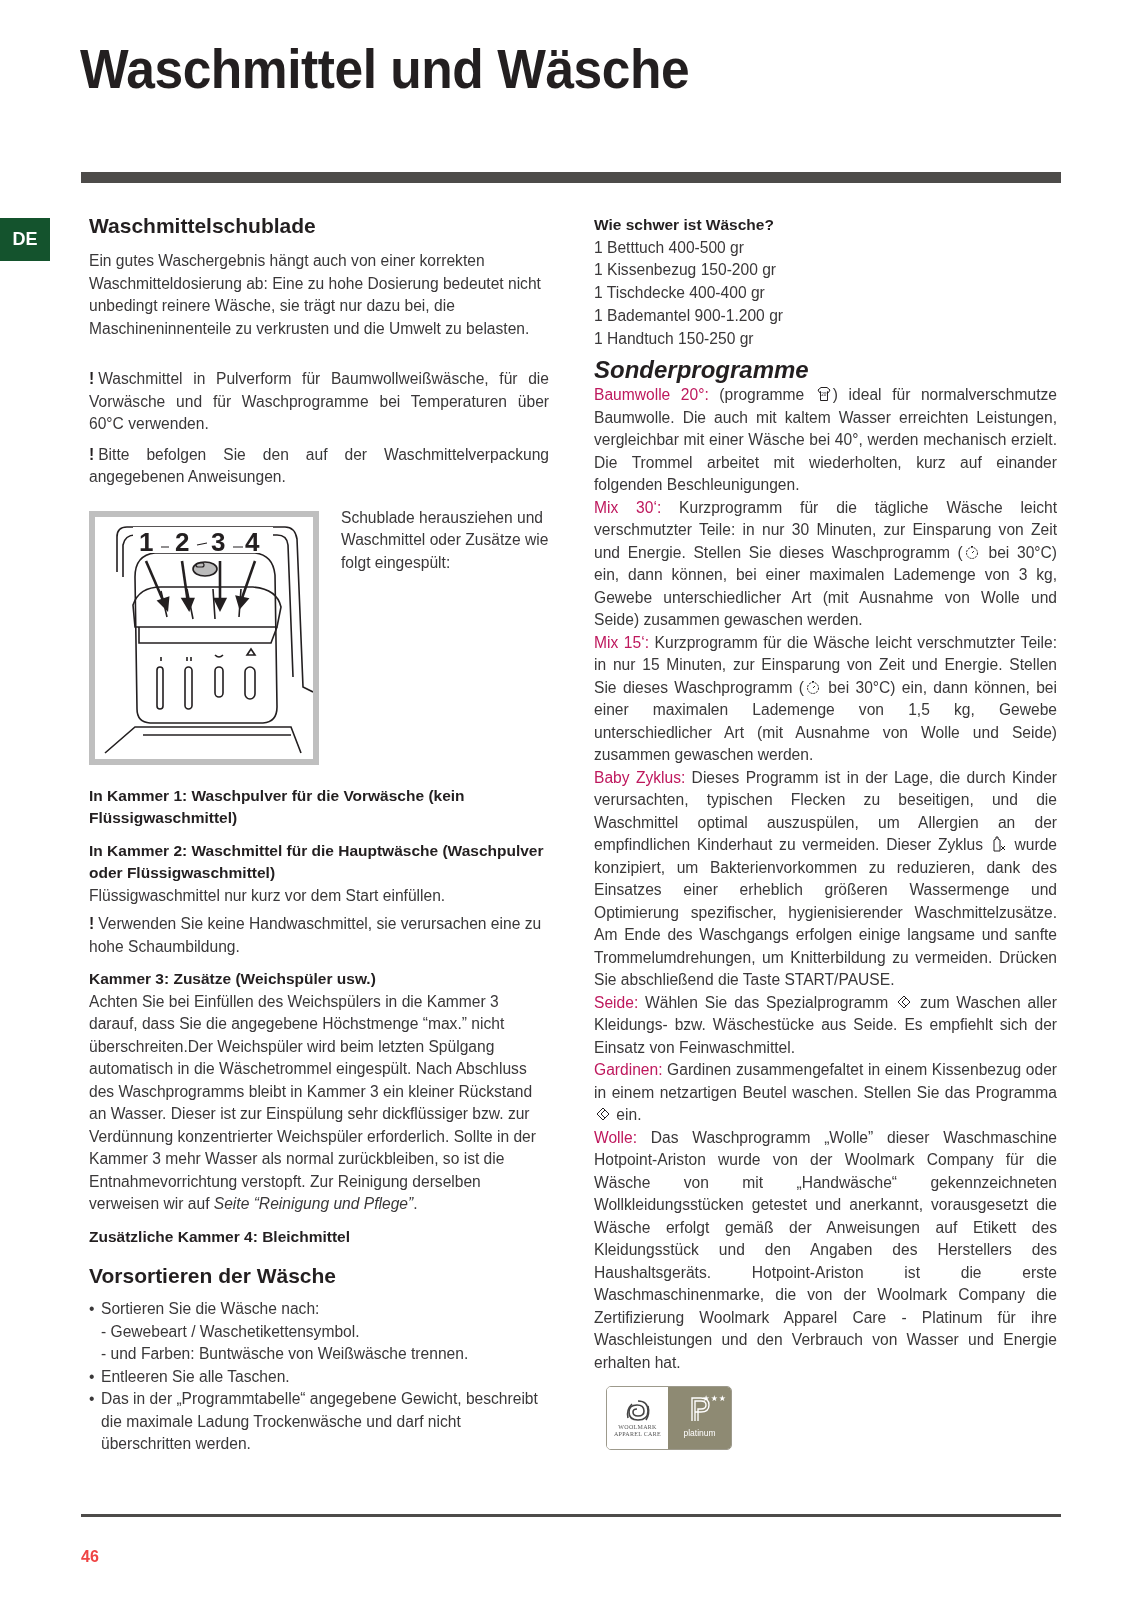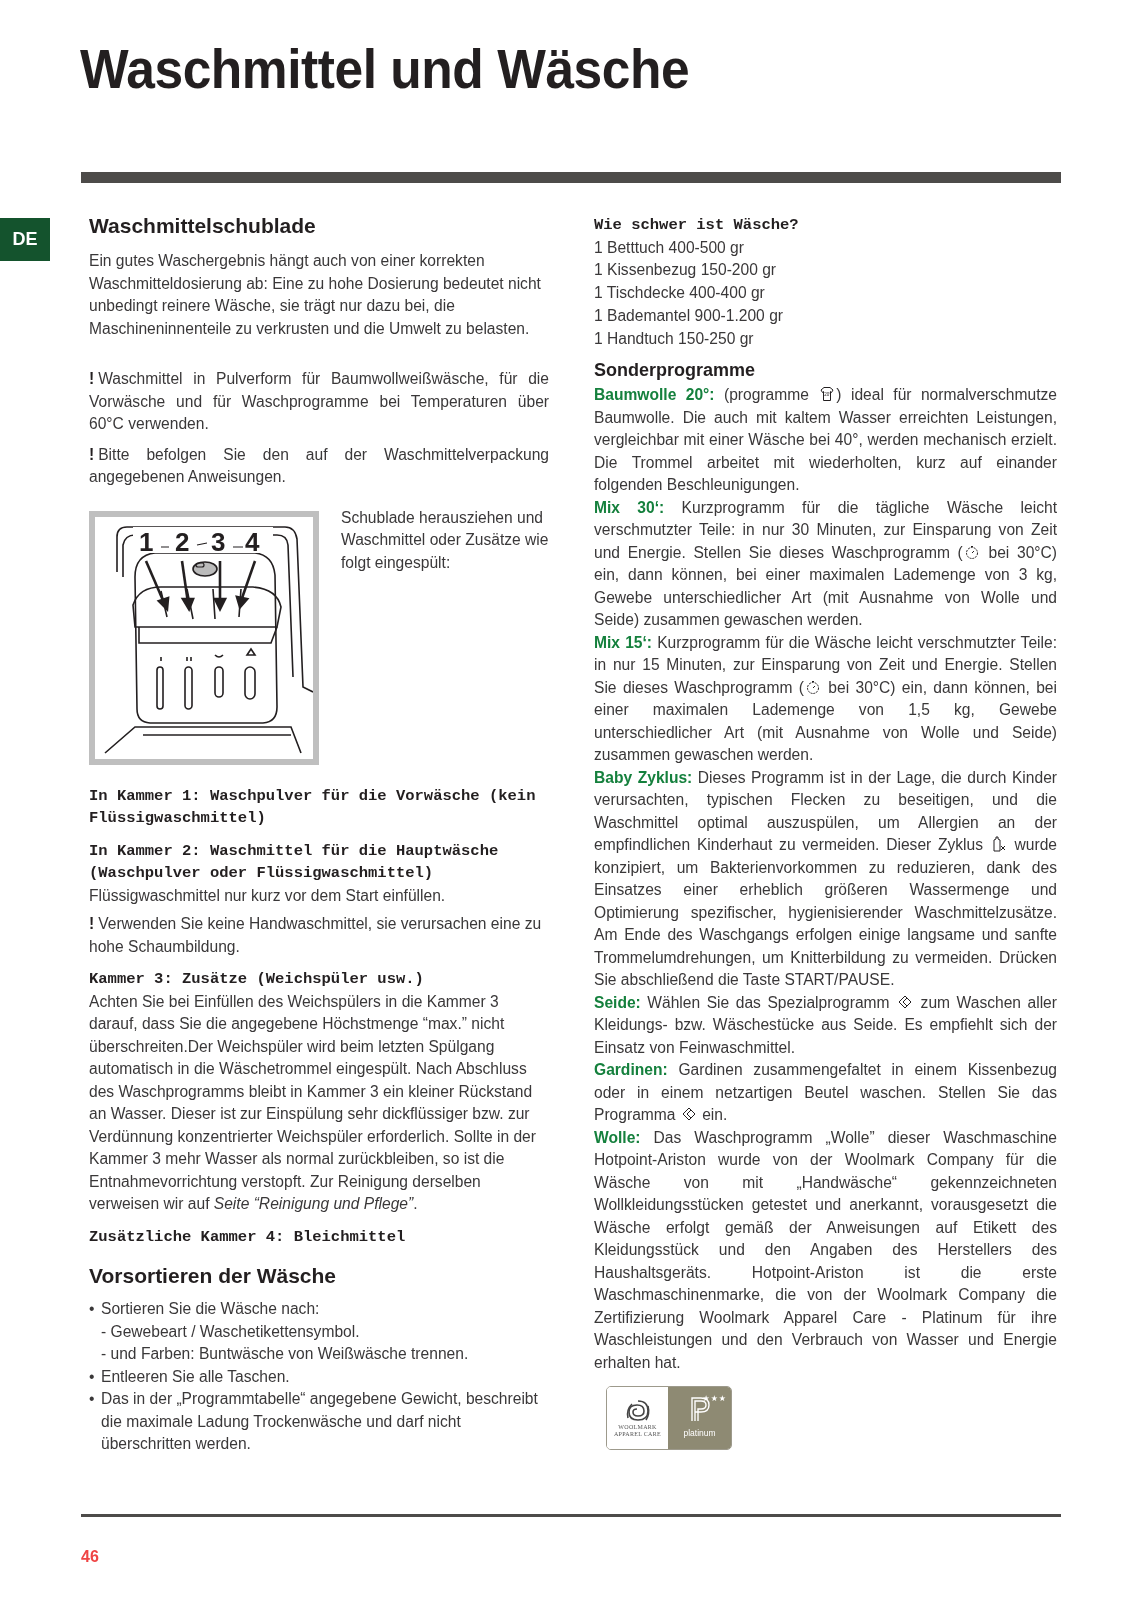--- a/index.html
+++ b/index.html
@@ -4,34 +4,34 @@
 <style>
   html, body { margin: 0; padding: 0; background: #ffffff; }
   body { width: 1132px; height: 1600px; position: relative; overflow: hidden; color: #231f20; font-family: "Liberation Sans", sans-serif; }
   .page-title { position: absolute; left: 80px; top: 36px; margin: 0; font-size: 56px; font-weight: 700; letter-spacing: -0.5px; color: #231f20; transform: scaleX(0.92); transform-origin: left center; white-space: nowrap; }
   .top-rule { position: absolute; left: 81px; top: 172px; width: 980px; height: 11px; background: #4d4b49; }
   .lang-tab { position: absolute; left: 0; top: 218px; width: 50px; height: 43px; background: #14532d; color: #fff; font-weight: 700; font-size: 18px; display: flex; align-items: center; justify-content: center; }
   .col { position: absolute; font-size: 15.6px; line-height: 22.5px; color: #3a3839; }
   .col-left { left: 89px; top: 212px; width: 460px; }
   .col-right { left: 594px; top: 214px; width: 463px; }
   h2 { margin: 0; font-size: 21px; font-weight: 700; color: #231f20; line-height: 28px; }
-  h3 { margin: 0; font-size: 15.5px; font-weight: 700; color: #231f20; line-height: 22.5px; font-family: Liberation Mono, monospace; }
+  h3 { margin: 0; font-size: 15.5px; font-weight: 700; color: #231f20; line-height: 22.5px; }
   p { margin: 0; }
   .just { text-align: justify; }
   .mt6 { margin-top: 6px; }
   .mt8 { margin-top: 8px; }
   .mt10 { margin-top: 10px; }
   .mt14 { margin-top: 14px; }
   .mt20 { margin-top: 20px; }
   .mt28 { margin-top: 28px; }
   .warn { font-weight: 900; color: #231f20; margin-right: 4px; }
   .figure-row { display: flex; gap: 22px; margin-top: 22px; }
   .figure { width: 230px; height: 254px; border: 6px solid #bfbfbf; box-sizing: border-box; background: #fff; position: relative; flex: none; }
   .figure-caption { width: 210px; margin-top: -4px; }
-  .b { font-weight: 700; color: #15803d; }
+  .b { font-weight: 400; color: #be185d; }
   .i { font-style: italic; }
   ul.bullets { list-style: none; padding: 0; margin: 8px 0 0 0; }
   ul.bullets li { position: relative; padding-left: 12px; }
   ul.bullets li::before { content: "•"; position: absolute; left: 0; }
   .inline-icon { display: inline-block; width: 16px; height: 16px; vertical-align: -2px; margin: 0 1px; }
   .weights p { line-height: 22.8px; }
   .woolmark { margin-top: 12px; margin-left: 12px; width: 124px; height: 62px; border: 1px solid #9d9a8c; border-radius: 5px; display: flex; overflow: hidden; }
   .wm-left { width: 61px; background: #fff; display: flex; flex-direction: column; align-items: center; justify-content: center; }
   .wm-right { flex: 1; background: #8e8a73; color: #fff; position: relative; display: flex; flex-direction: column; align-items: center; justify-content: flex-end; padding-bottom: 5px; }
   .wm-stars { position: absolute; top: 1px; right: 4px; font-size: 8px; letter-spacing: 1px; }
@@ -126,21 +126,21 @@
 <div class="col col-right">
   <h3>Wie schwer ist Wäsche?</h3>
   <div class="weights">
     <p>1 Betttuch 400-500 gr</p>
     <p>1 Kissenbezug 150-200 gr</p>
     <p>1 Tischdecke 400-400 gr</p>
     <p>1 Bademantel 900-1.200 gr</p>
     <p>1 Handtuch 150-250 gr</p>
   </div>
 
-  <h2 class="mt6" style="font-size:18px;">Sonderprogramme</h2>
+  <h2 class="mt6" style="font-size:24px;font-style:italic;">Sonderprogramme</h2>
 
   <p class="just">
     <span class="b">Baumwolle 20°:</span><span> (programme </span><svg class="inline-icon" viewBox="0 0 16 16">
         <path d="M2 4 L5 1.5 L11 1.5 L14 4 L12.5 6.5 L11.5 5.5 L11.5 14.5 L4.5 14.5 L4.5 5.5 L3.5 6.5 Z" fill="none" stroke="#231f20" stroke-width="1"></path>
         <text x="5.2" y="10" font-size="4.5" font-family="Liberation Sans, sans-serif" fill="#231f20">20°</text>
       </svg><span>) ideal für normalverschmutze Baumwolle. Die auch mit kaltem Wasser erreichten Leistungen, vergleichbar mit einer Wäsche bei 40°, werden mechanisch erzielt. Die Trommel arbeitet mit wiederholten, kurz auf einander folgenden Beschleunigungen.</span>
   </p>
 
   <p class="just">
     <span class="b">Mix 30‘:</span><span> Kurzprogramm für die tägliche Wäsche leicht verschmutzter Teile: in nur 30 Minuten, zur Einsparung von Zeit und Energie. Stellen Sie dieses Waschprogramm (</span><svg class="inline-icon" viewBox="0 0 16 16">

